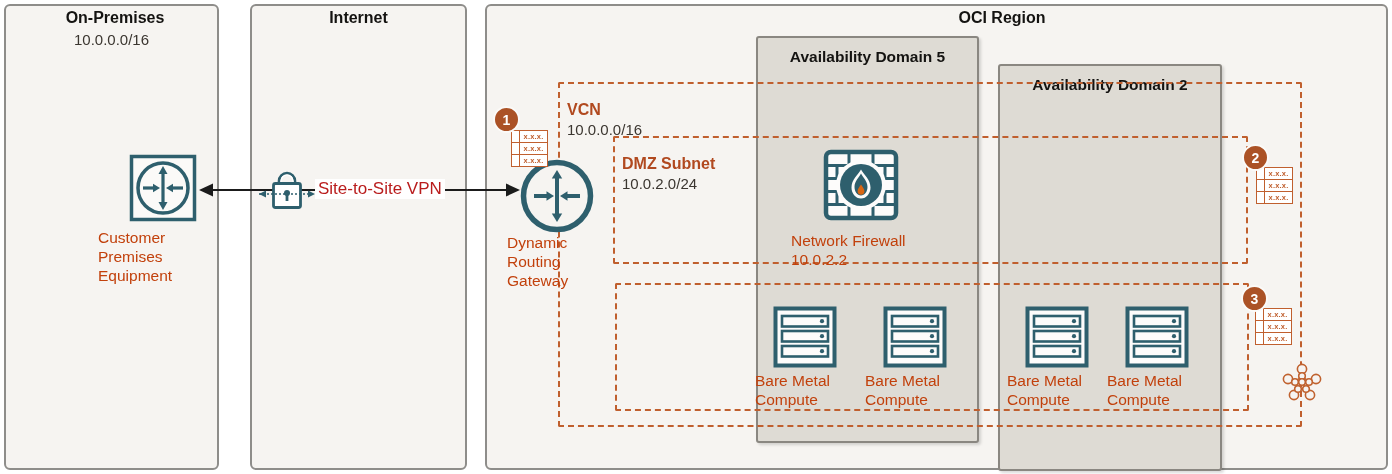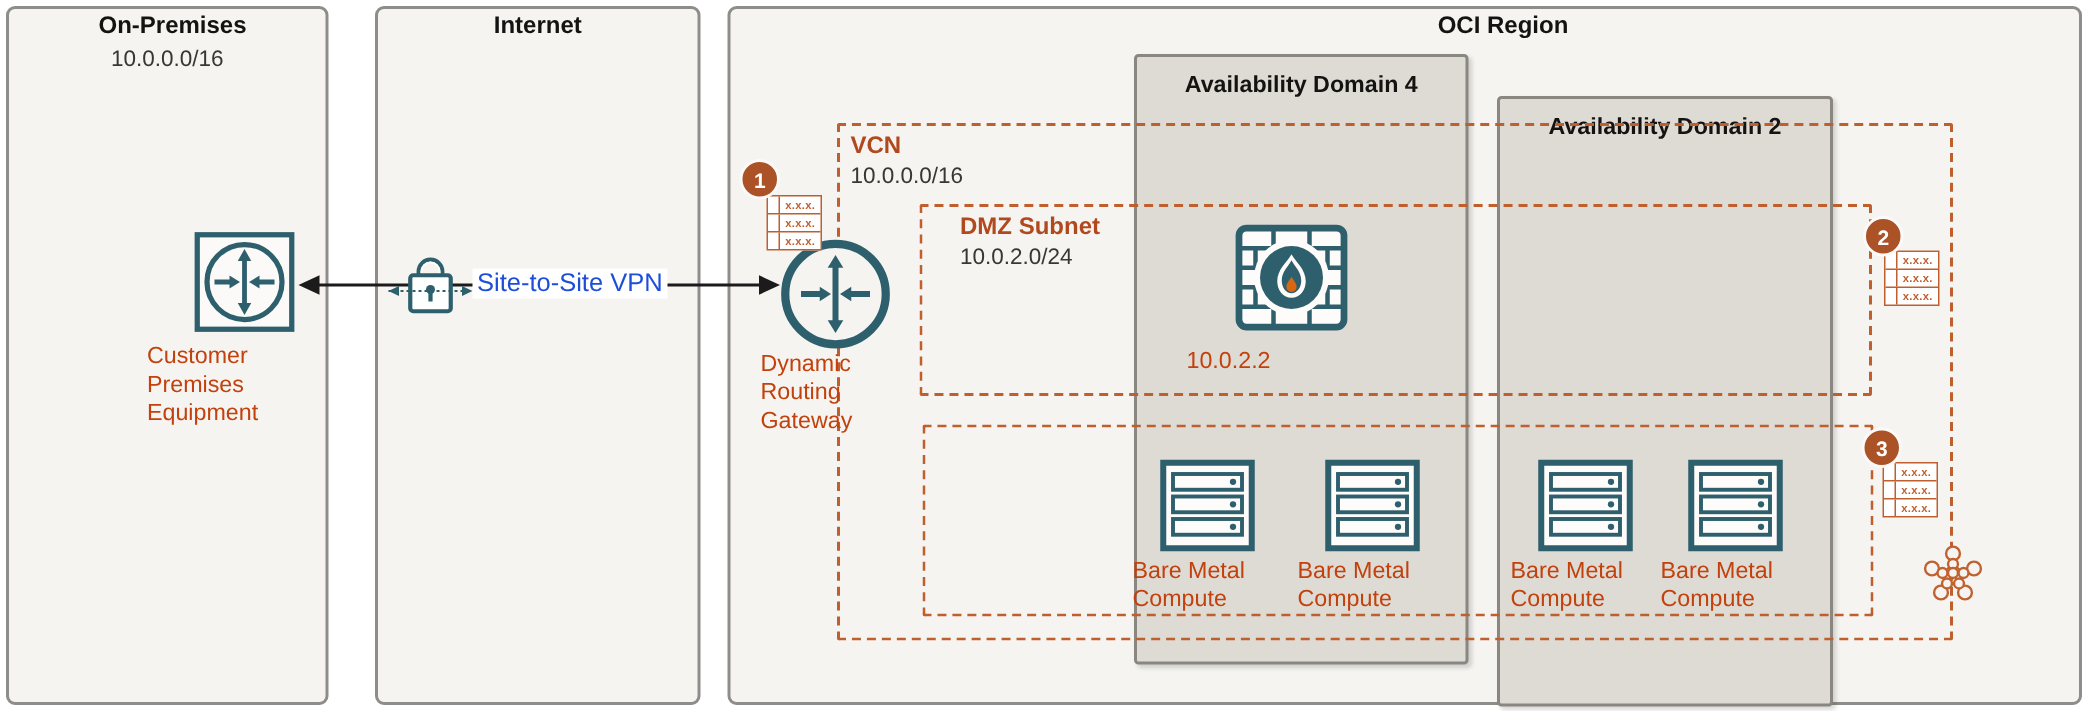--- a/index.html
+++ b/index.html
@@ -8,69 +8,69 @@
 
   .zone{position:absolute;background:#f6f4f1;border:2px solid #8e8d8a;border-radius:6px;box-sizing:border-box;z-index:1;}
   .zone-title{position:absolute;left:0;right:0;top:9px;text-align:center;font-size:16px;font-weight:bold;color:#141311;z-index:2;}
   .zone-cidr{position:absolute;left:0;right:0;top:31px;text-align:center;font-size:15px;color:#3b3630;z-index:2;}
 
   .ad-box{position:absolute;background:#dedbd4;border:2px solid #8a8781;border-radius:3px;box-sizing:border-box;z-index:2;box-shadow:2px 2px 3px rgba(0,0,0,0.15);}
   .ad-title{position:absolute;left:0;right:0;top:10px;text-align:center;font-size:15.5px;font-weight:bold;color:#141311;}
 
   .dashed-box{position:absolute;border:2px dashed #c05f2e;box-sizing:border-box;z-index:3;border-radius:2px;}
 
-  .sec-label{position:absolute;z-index:5;line-height:21px;}
+  .sec-label{position:absolute;z-index:5;line-height:21px;margin-top:12px;}
   .sec-title{font-size:16px;font-weight:bold;color:#b1491f;line-height:21px;}
   .sec-cidr{font-size:15px;color:#3b3630;line-height:20px;}
 
   .icon{position:absolute;z-index:5;}
   .icon-label{position:absolute;z-index:5;font-size:15.5px;color:#c2410c;line-height:19px;}
 
   .badge{position:absolute;width:27px;height:27px;border-radius:50%;background:#ab5226;border:2px solid #fbfaf8;box-sizing:border-box;color:#fff;font-weight:bold;font-size:14px;display:flex;align-items:center;justify-content:center;z-index:7;}
 
   .rt{position:absolute;width:37px;background:#fff;border:1.5px solid #c05f2e;box-sizing:border-box;z-index:6;}
   .rt-row{display:flex;height:11px;border-top:1px solid #c05f2e;}
   .rt-row:first-child{border-top:none;}
   .rt-left{width:8px;border-right:1px solid #c05f2e;box-sizing:border-box;}
   .rt-cell{flex:1;font-size:7.5px;font-weight:bold;color:#c05f2e;display:flex;align-items:center;justify-content:center;letter-spacing:0.2px;}
 
-  .vpn-label{position:absolute;z-index:6;background:#ffffff;padding:0 3px;font-size:17px;color:#1d4ed8;white-space:nowrap;}
+  .vpn-label{position:absolute;z-index:6;background:#ffffff;padding:0 3px;font-size:17px;color:#b91c1c;white-space:nowrap;}
 
   #arrow-overlay{position:absolute;left:0;top:0;z-index:4;pointer-events:none;}
 </style>
 </head>
 <body>
 
 <div id="canvas">
 
   <div class="zone" style="left:4px;top:4px;width:215px;height:466px;"></div>
   <div class="zone" style="left:250px;top:4px;width:217px;height:466px;"></div>
   <div class="zone" style="left:485px;top:4px;width:903px;height:466px;"></div>
 
   <div class="zone-title" style="left:4px;width:222px;">On-Premises</div>
   <div class="zone-cidr" style="left:4px;width:215px;">10.0.0.0/16</div>
   <div class="zone-title" style="left:250px;width:217px;">Internet</div>
   <div class="zone-title" style="left:485px;width:1034px;">OCI Region</div>
 
   <div class="ad-box" style="left:756px;top:36px;width:223px;height:407px;">
-    <div class="ad-title">Availability Domain 4</div>
+    <div class="ad-title">Availability Domain 5</div>
   </div>
   <div class="ad-box" style="left:998px;top:36px;width:224px;height:407px;margin-top:28px;">
     <div class="ad-title">Availability Domain 2</div>
   </div>
 
   <div class="dashed-box" style="left:558px;top:82px;width:744px;height:345px;"></div>
   <div class="dashed-box" style="left:613px;top:136px;width:635px;height:128px;"></div>
   <div class="dashed-box" style="left:615px;top:283px;width:634px;height:128px;"></div>
 
   <div class="sec-label" style="left:567px;top:87px;">
     <div class="sec-title">VCN</div>
     <div class="sec-cidr">10.0.0.0/16</div>
   </div>
-  <div class="sec-label" style="left:640px;top:141px;">
+  <div class="sec-label" style="left:622px;top:141px;">
     <div class="sec-title">DMZ Subnet</div>
     <div class="sec-cidr">10.0.2.0/24</div>
   </div>
 
   <svg id="arrow-overlay" width="1392" height="474">
     <line x1="206" y1="190" x2="513" y2="190" stroke="#1b1b1b" stroke-width="2"></line>
     <polygon points="199,190 213,183.5 213,196.5" fill="#1b1b1b"></polygon>
     <polygon points="520,190 506,183.5 506,196.5" fill="#1b1b1b"></polygon>
   </svg>
 
@@ -139,20 +139,21 @@
       <line x1="26" y1="55.5" x2="26" y2="67"></line>
         <line x1="50" y1="55.5" x2="50" y2="67"></line>
     </g>
     <circle cx="38" cy="36" r="25" fill="#fdfcfb"></circle>
     <circle cx="38" cy="36" r="21" fill="#2e5f6d"></circle>
     <path d="M38,20.5 C35,26 28.5,30.5 28.5,38.5 C28.5,44.5 32.5,49.5 38,49.5 C43.5,49.5 47.5,44.5 47.5,38.5 C47.5,30.5 41,26 38,20.5 Z" fill="#fdfcfb"></path>
     <path d="M38,24.5 C36,28.5 31.5,32 31.5,38 C31.5,42.8 34.3,46.5 38,46.5 C41.7,46.5 44.5,42.8 44.5,38 C44.5,32 40,28.5 38,24.5 Z" fill="#2e5f6d"></path>
     <path d="M38,35.5 C36.4,38.2 34.6,39.8 34.6,42.3 A3.4,3.4 0 0 0 41.4,42.3 C41.4,39.8 39.6,38.2 38,35.5 Z" fill="#d86613"></path>
   </svg>
   <div class="icon-label" style="left:791px;top:231px;width:140px;">
+    <div>Network Firewall</div>
     <div>10.0.2.2</div>
   </div>
 
   <svg class="icon" style="left:773px;top:306px;" width="64" height="62" viewBox="0 0 64 62">
     <rect x="2.5" y="2.5" width="59" height="57" fill="#fdfcfb" stroke="#2e5f6d" stroke-width="4"></rect>
     <rect x="9" y="10" width="46" height="10.5" fill="#fdfcfb" stroke="#2e5f6d" stroke-width="2.6"></rect>
     <rect x="9" y="25" width="46" height="10.5" fill="#fdfcfb" stroke="#2e5f6d" stroke-width="2.6"></rect>
     <rect x="9" y="40" width="46" height="10.5" fill="#fdfcfb" stroke="#2e5f6d" stroke-width="2.6"></rect>
     <circle cx="49" cy="15.2" r="2.1" fill="#2e5f6d"></circle>
       <circle cx="49" cy="30.2" r="2.1" fill="#2e5f6d"></circle>

